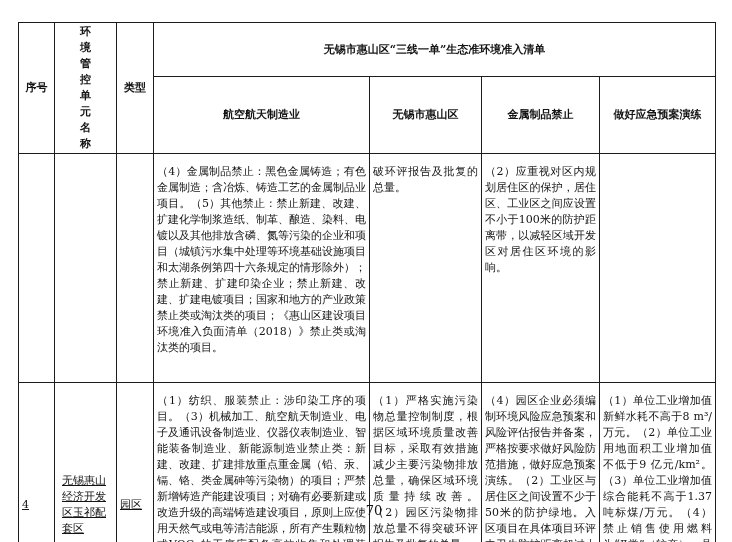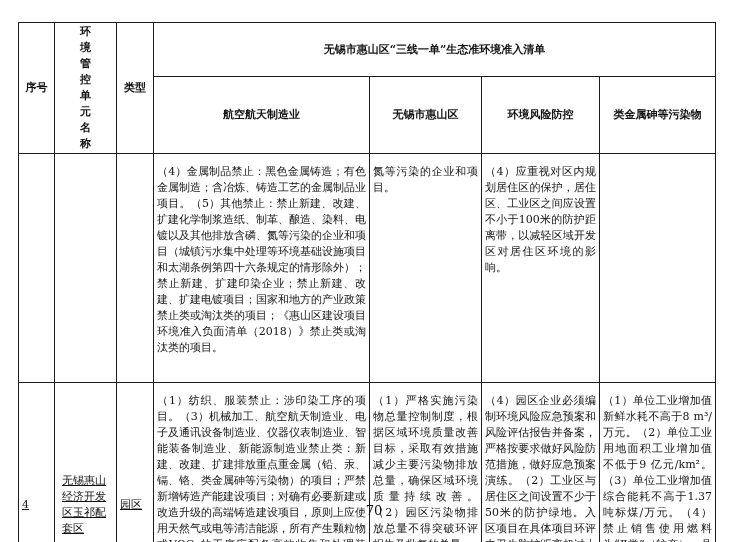--- a/index.html
+++ b/index.html
@@ -36,31 +36,31 @@
     <tbody>
       <tr class="r-title">
         <th rowspan="2">序号</th>
         <th rowspan="2" class="narrow">环境管控单元名称</th>
         <th rowspan="2">类型</th>
         <th colspan="4">无锡市惠山区“三线一单”生态准环境准入清单</th>
       </tr>
       <tr class="r-sub">
         <th>航空航天制造业</th>
         <th>无锡市惠山区</th>
-        <th>环境风险防控</th>
-        <th>类金属砷等污染物</th>
+        <th>金属制品禁止</th>
+        <th>做好应急预案演练</th>
       </tr>
 
       <tr class="r1">
         <td class="meta"></td>
         <td class="meta unitname"></td>
         <td class="meta"></td>
         <td class="content">（4）金属制品禁止：黑色金属铸造；有色金属制造；含冶炼、铸造工艺的金属制品业项目。（5）其他禁止：禁止新建、改建、扩建化学制浆造纸、制革、酿造、染料、电镀以及其他排放含磷、氮等污染的企业和项目（城镇污水集中处理等环境基础设施项目和太湖条例第四十六条规定的情形除外）；禁止新建、扩建印染企业；禁止新建、改建、扩建电镀项目；国家和地方的产业政策禁止类或淘汰类的项目；《惠山区建设项目环境准入负面清单（2018）》禁止类或淘汰类的项目。</td>
-        <td class="content">氮等污染的企业和项目。</td>
-        <td class="content">（4）应重视对区内规划居住区的保护，居住区、工业区之间应设置不小于100米的防护距离带，以减轻区域开发区对居住区环境的影响。</td>
+        <td class="content">破环评报告及批复的总量。</td>
+        <td class="content">（2）应重视对区内规划居住区的保护，居住区、工业区之间应设置不小于100米的防护距离带，以减轻区域开发区对居住区环境的影响。</td>
         <td class="content"></td>
       </tr>
 
       <tr class="r2">
         <td class="meta">4</td>
         <td class="meta unitname">无锡惠山经济开发区玉祁配套区</td>
         <td class="meta">园区</td>
         <td class="content">（1）纺织、服装禁止：涉印染工序的项目。（3）机械加工、航空航天制造业、电子及通讯设备制造业、仪器仪表制造业、智能装备制造业、新能源制造业禁止类：新建、改建、扩建排放重点重金属（铅、汞、镉、铬、类金属砷等污染物）的项目；严禁新增铸造产能建设项目；对确有必要新建或改造升级的高端铸造建设项目，原则上应使用天然气或电等清洁能源，所有产生颗粒物或VOCs的工序应配备高效收集和处理装置；物料储存、输送等环节，在保障安全生产的前提下，应采取密闭、封闭等有效措施控制无组织排放。新建或改造升级的高端铸造</td>
         <td class="content">（1）严格实施污染物总量控制制度，根据区域环境质量改善目标，采取有效措施减少主要污染物排放总量，确保区域环境质量持续改善。（2）园区污染物排放总量不得突破环评报告及批复的总量。</td>
         <td class="content">（4）园区企业必须编制环境风险应急预案和风险评估报告并备案，严格按要求做好风险防范措施，做好应急预案演练。（2）工业区与居住区之间设置不少于50米的防护绿地。入区项目在具体项目环评中卫生防护距离超过上述要求，则按项目环评要求的距离设置。</td>

